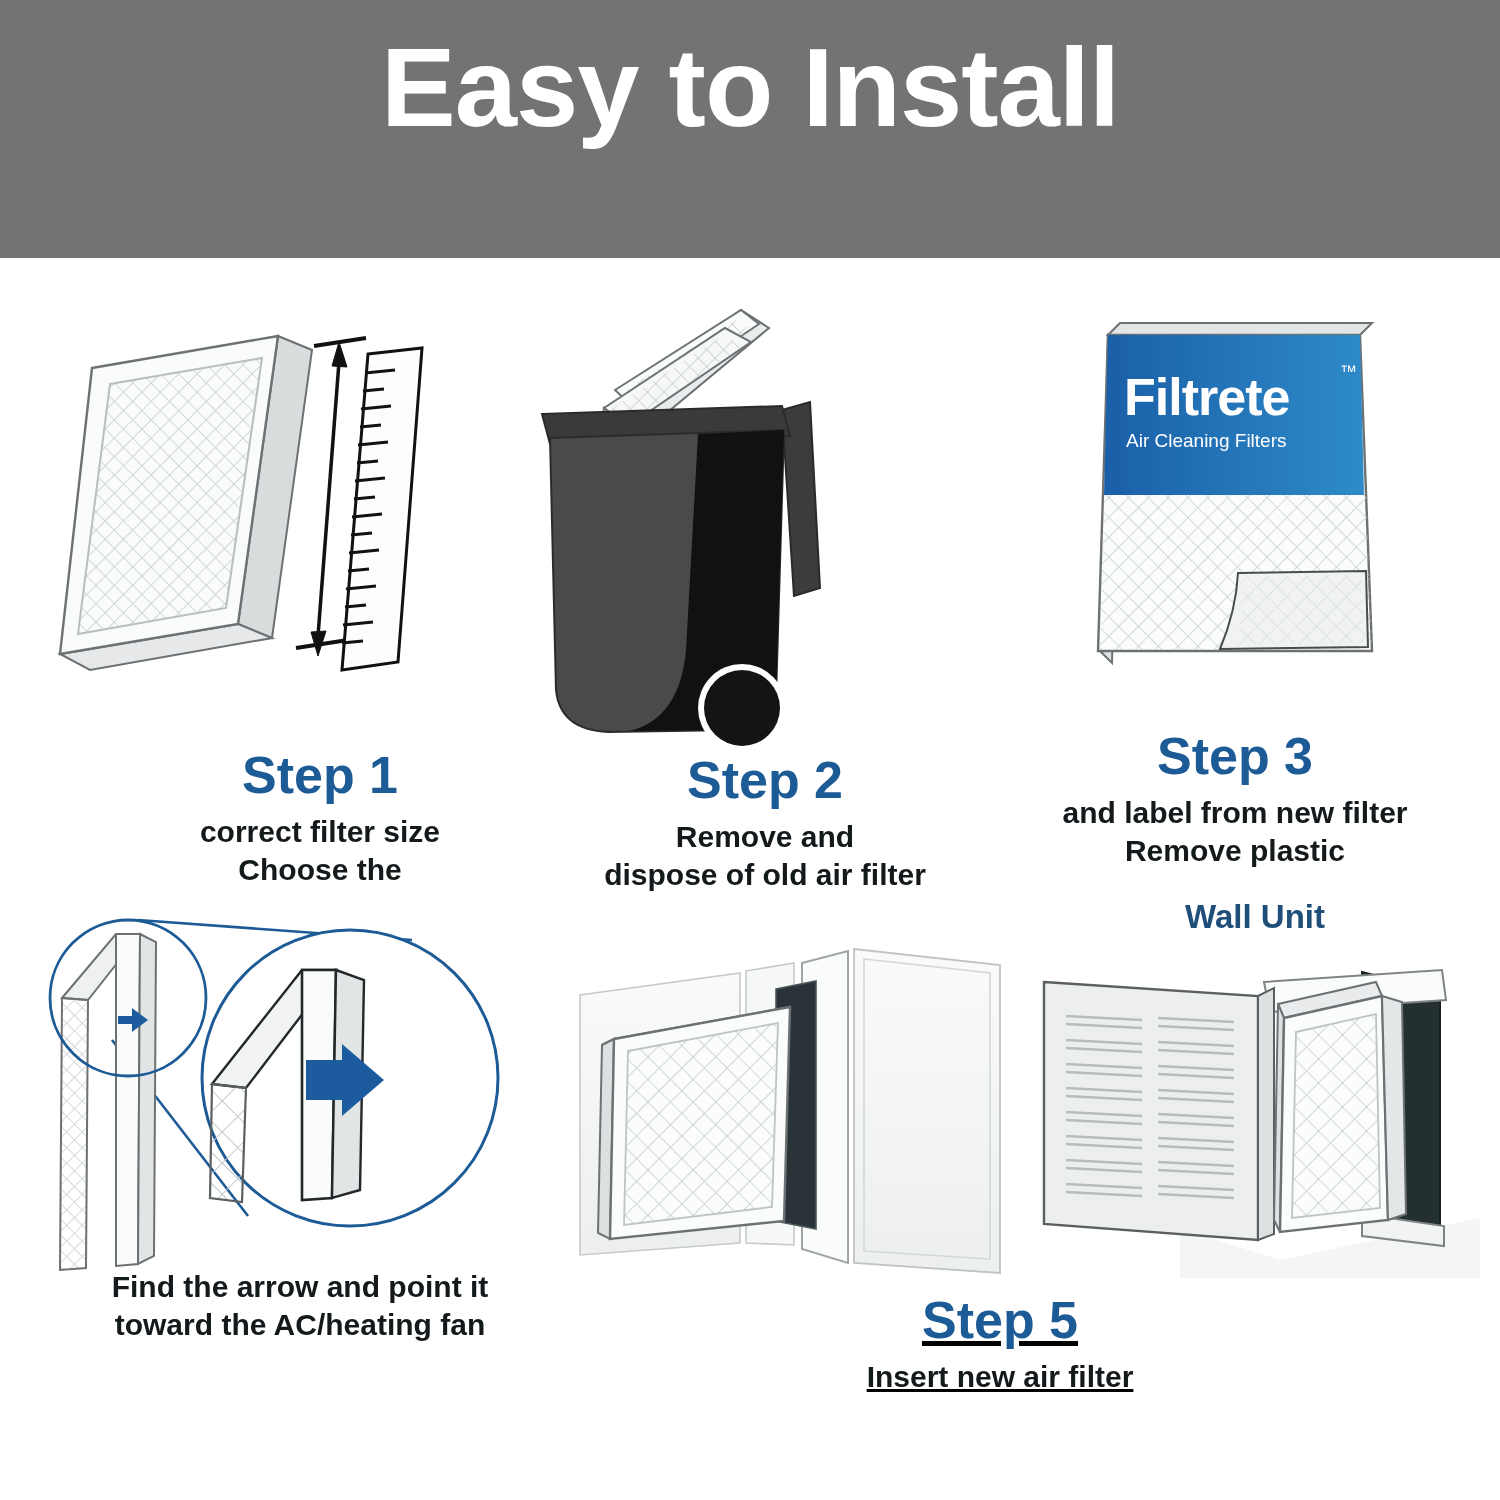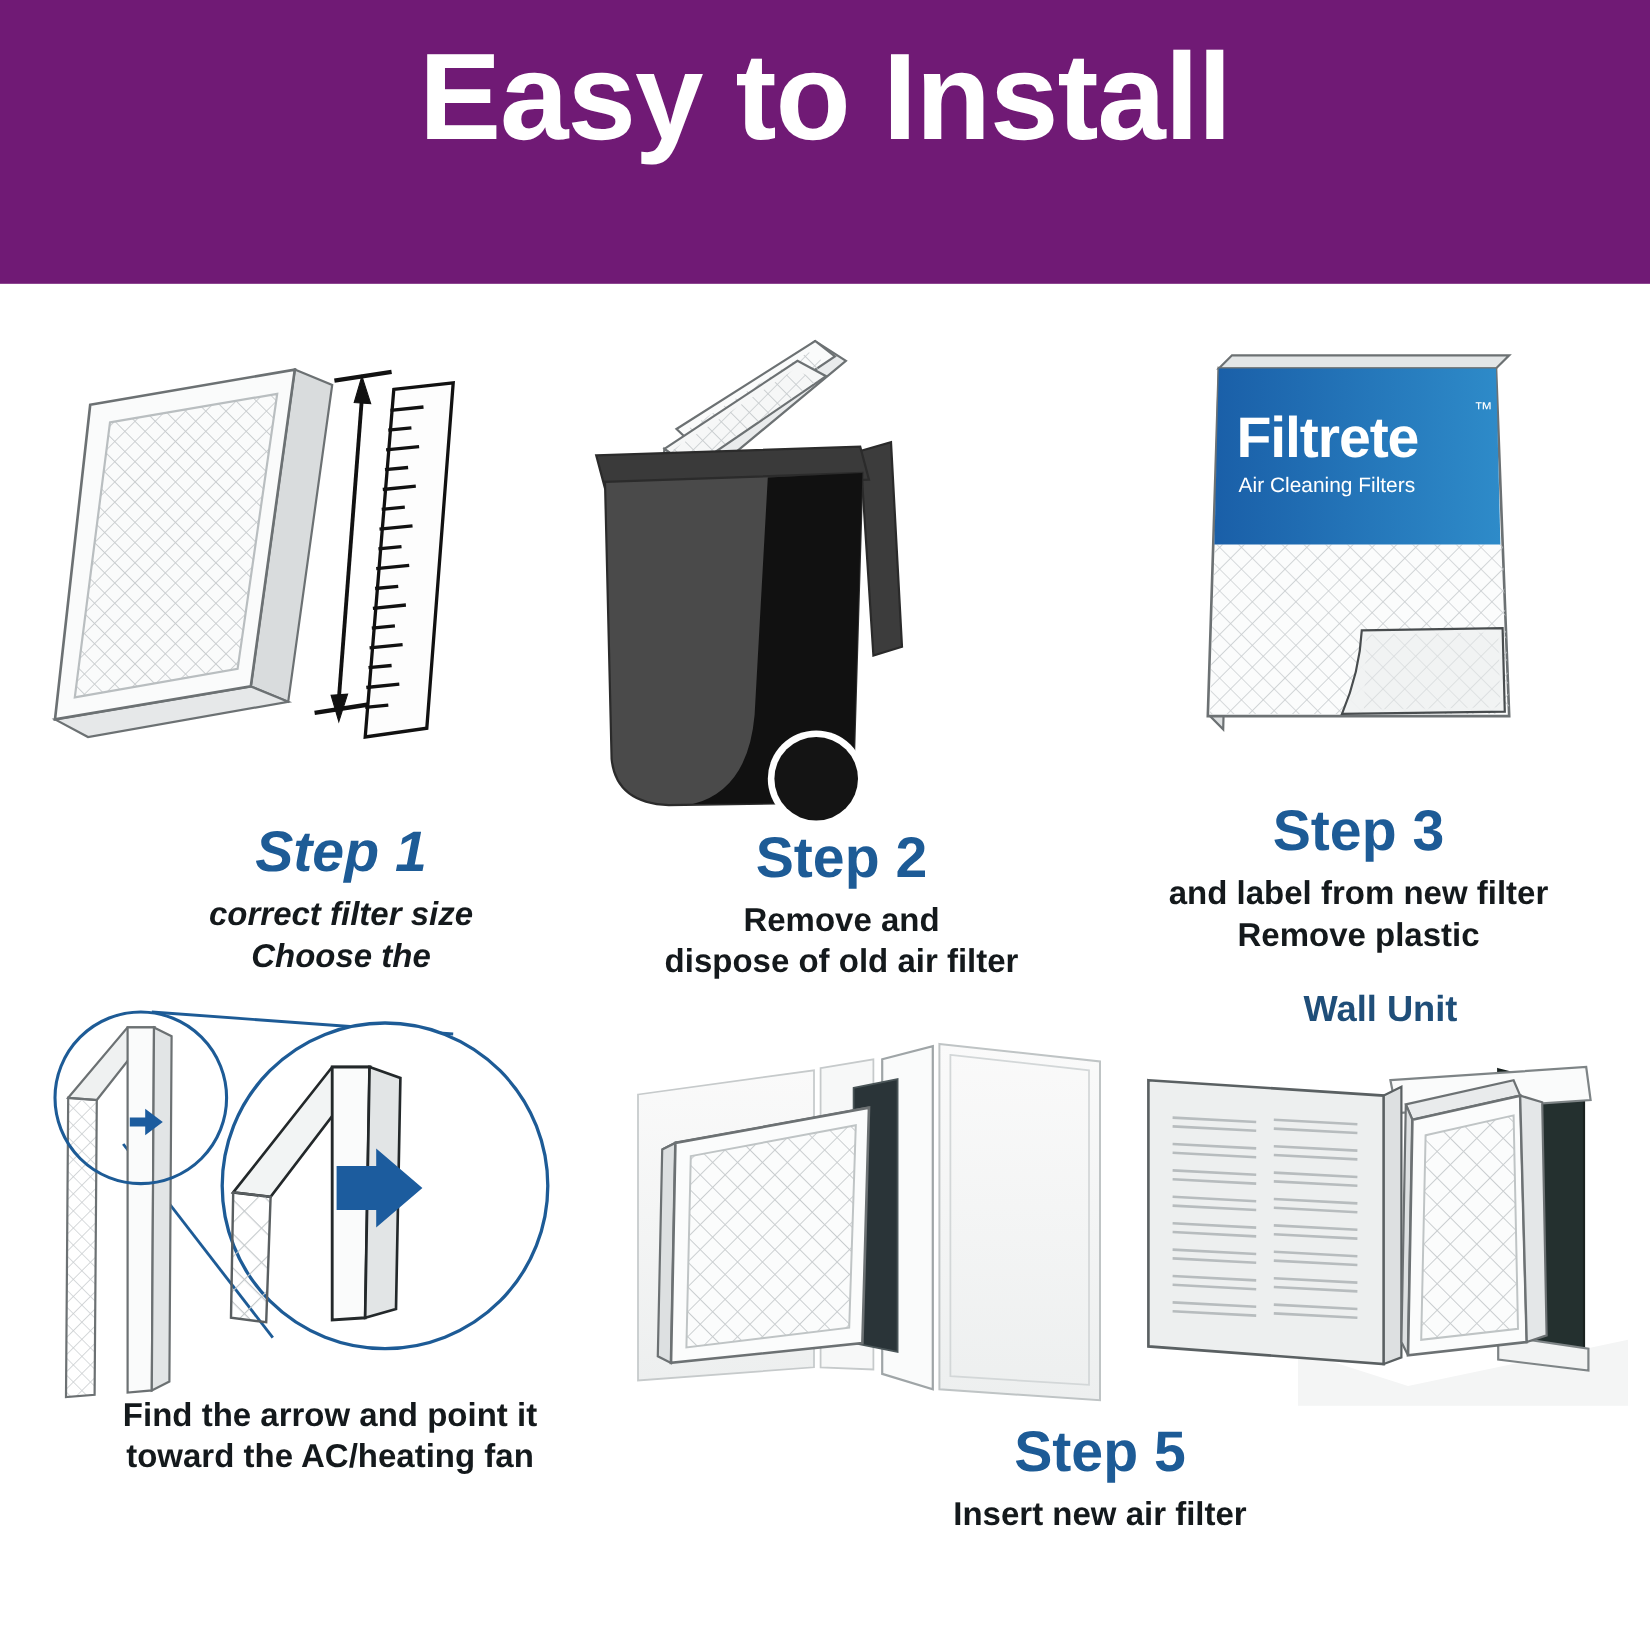--- a/index.html
+++ b/index.html
@@ -40,33 +40,33 @@
   .step-desc{
     color:#14191C;font-size:30px;font-weight:bold;line-height:1.28;
     margin:0;
   }
   .unit-label{
     position:absolute;width:100%;text-align:center;
     color:#1F4E79;font-size:33px;font-weight:bold;
   }
 
   
-  #cell1{left:40px;  top:60px;  width:540px;height:600px;font-style:italic;}
+  #cell1{left:50px;  top:60px;  width:540px;height:600px;}
   #cell2{left:520px; top:40px;  width:490px;height:620px;}
   #cell3{left:990px; top:41px;  width:490px;height:610px;}
   
   #cell4{left:20px;  top:640px; width:560px;height:580px;}
   #cell5{left:560px; top:640px; width:920px;height:580px;}
 
   svg{display:block;overflow:visible;}
 </style>
 </head>
 <body>
 
-<div class="header" style="background: #701a75;">
+<div class="header" style="background: #737373;">
   <h1 class="header-title" style="color: rgb(255, 255, 255);">Easy to Install</h1>
 </div>
 
 <div class="board">
 
   <div class="cell" id="cell1">
     <svg class="art" width="540" height="420" viewBox="0 0 540 420">
       <defs>
         <pattern id="mesh1" width="13" height="13" patternUnits="userSpaceOnUse" patternTransform="rotate(45)">
           <path d="M0 0 H13 M0 0 V13" stroke="#C9CDCF" stroke-width="1.6" fill="none"></path>
@@ -306,19 +306,19 @@
 
       <g>
         <polygon points="248,66 346,44 352,58 254,80" fill="#E9EBEC" stroke="#6C7173" stroke-width="2"></polygon>
         <polygon points="248,66 254,80 250,294 244,282" fill="#DEE1E2" stroke="#6C7173" stroke-width="2"></polygon>
         <polygon points="254,80 352,58 358,282 250,294" fill="#FBFCFC" stroke="#6C7173" stroke-width="2.4"></polygon>
         <polygon points="266,94 346,76 350,270 262,280" fill="url(#mesh6)" stroke="#BFC4C5" stroke-width="1.8"></polygon>
         <polygon points="352,58 372,64 376,276 358,282" fill="#E4E7E8" stroke="#6C7173" stroke-width="2"></polygon>
       </g>
     </svg>
 
-    <div class="caption" style="top:395px;left:-20px;width:920px;">
+    <div class="caption" style="top:395px;left:-20px;width:920px;text-decoration:underline;">
       <div class="step-title" style="color: rgb(29, 91, 150);">Step 5</div>
       <p class="step-desc" style="color: rgb(20, 25, 28);">Insert new air filter</p>
     </div>
   </div>
 
 </div>
 
 </body></html>

